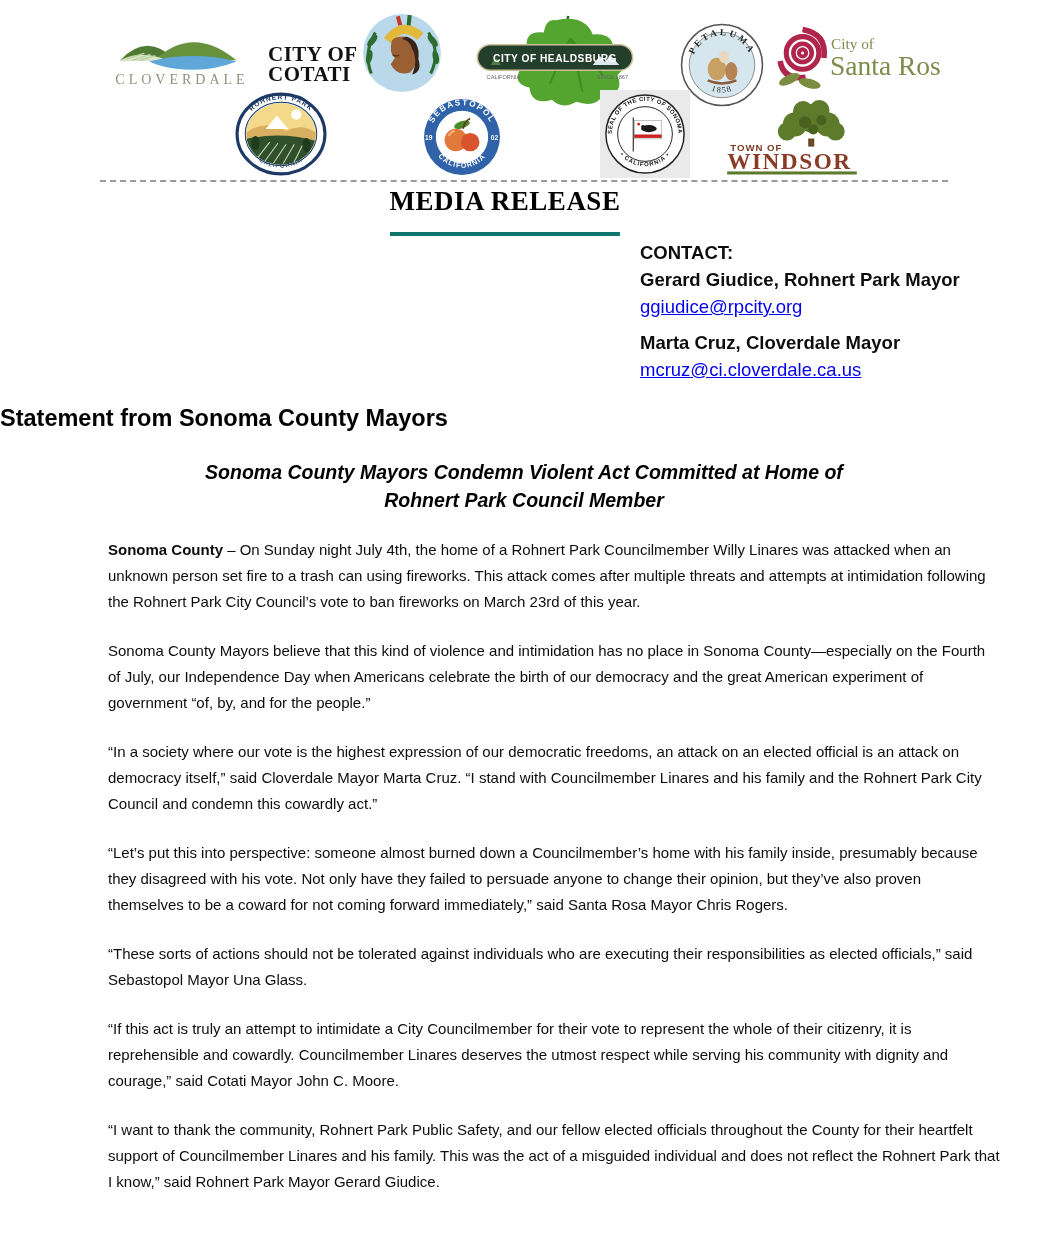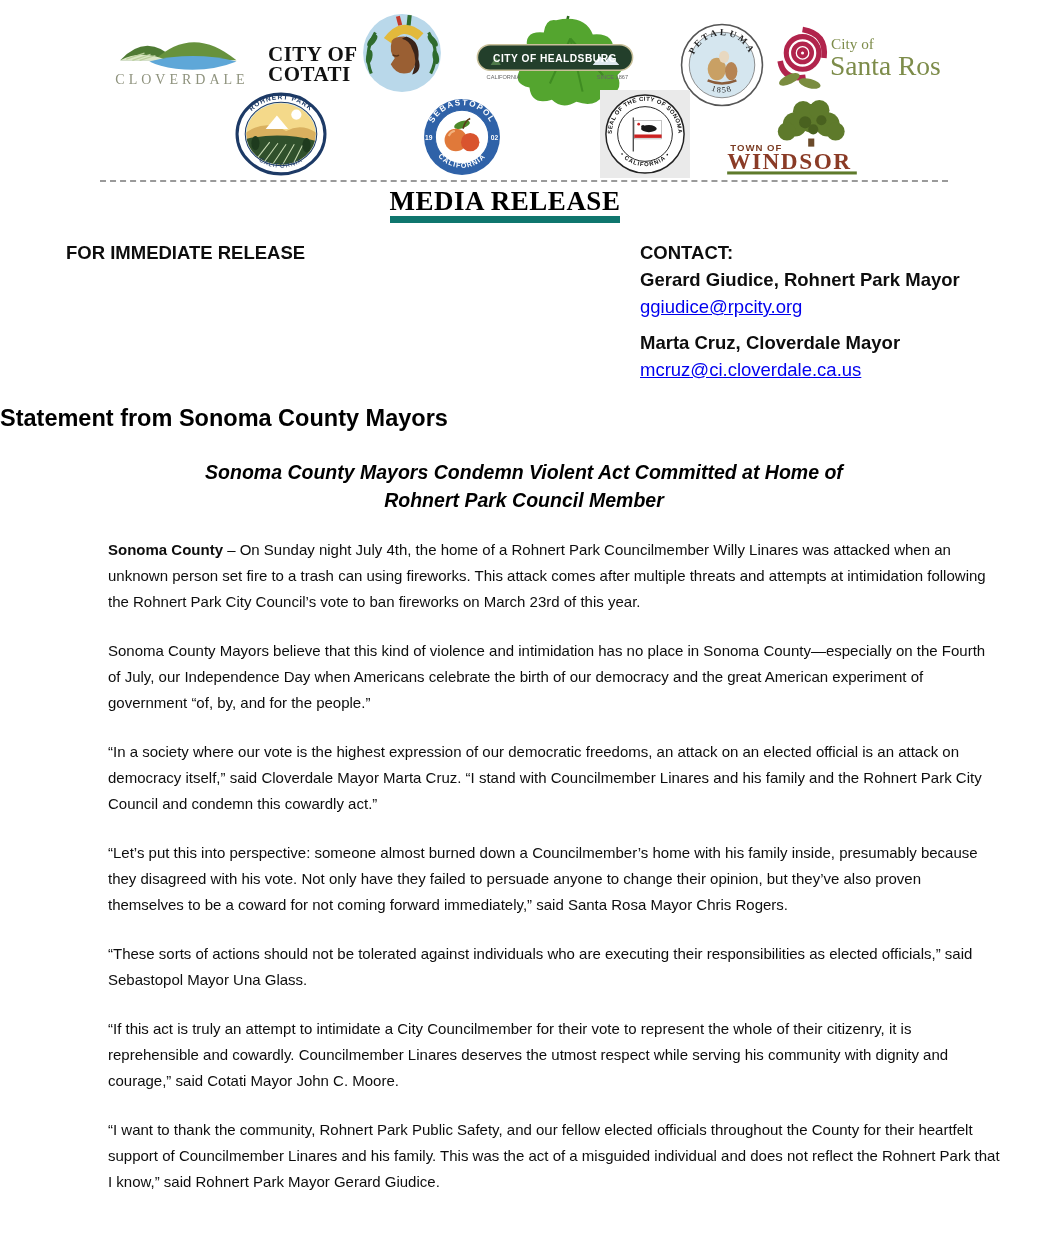--- a/index.html
+++ b/index.html
@@ -25,21 +25,21 @@
   .santarosa  { left: 772px; top: 26px; }
   .rohnertpark{ left: 235px; top: 92px; }
   .sebastopol { left: 422px; top: 97px; }
   .sonoma     { left: 600px; top: 90px; width: 90px; height: 88px; background: #eaeaea; display: flex; align-items: center; justify-content: center; }
   .windsor    { left: 722px; top: 98px; }
 
   
   .divider { position: absolute; left: 100px; top: 180px; width: 848px; border-top: 2px dashed #9a9a9a; }
   .media-release { position: absolute; left: 0; top: 186px; width: 1010px; text-align: center; margin: 0;
     font-family: "Liberation Serif", serif; font-weight: bold; font-size: 27px; letter-spacing: 0.5px; color: #000; }
-  .media-release span { border-bottom: 7px solid #0f766e; padding-bottom: 0px; }
+  .media-release span { border-bottom: 4px solid #0f766e; padding-bottom: 16px; }
 
   
   .meta { position: absolute; top: 239px; left: 0; width: 1060px; font-size: 18.5px; line-height: 27px; }
   .meta-left { position: absolute; left: 66px; top: 0; font-weight: bold; }
   .meta-right { position: absolute; left: 640px; top: 0; }
   .meta-right .bold { font-weight: bold; }
   .contact-block + .contact-block { margin-top: 9px; }
   .email { color: #0000ee; text-decoration: underline; font-weight: normal; cursor: pointer; display: inline-block; }
 
   
@@ -241,21 +241,20 @@
         <rect x="5" y="72.5" width="128" height="3" fill="#5e7a2b"></rect>
       </svg>
     </div>
   </div>
 
   <div class="divider"></div>
   <h1 class="media-release"><span>MEDIA RELEASE</span></h1>
 
   <div class="meta">
     <div class="meta-left">
-      <div>FOR IMMEDIATE RELEASE</div>
     </div>
     <div class="meta-right">
       <div class="contact-block">
         <div class="bold">CONTACT:</div>
         <div class="bold">Gerard Giudice, Rohnert Park Mayor</div>
         <a class="email">ggiudice@rpcity.org</a>
       </div>
       <div class="contact-block">
         <div class="bold">Marta Cruz, Cloverdale Mayor</div>
         <a class="email">mcruz@ci.cloverdale.ca.us</a>

